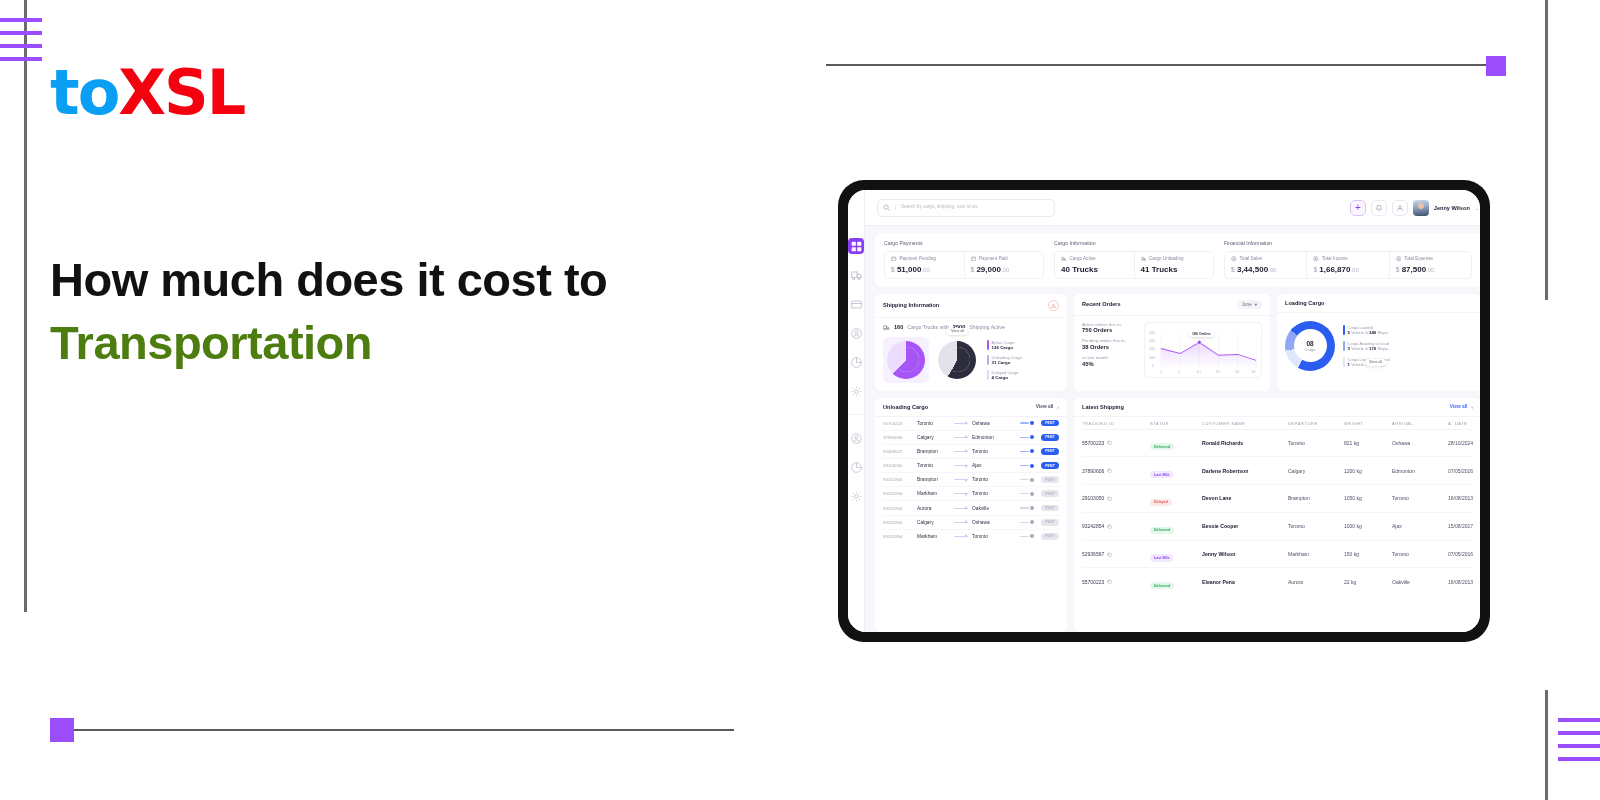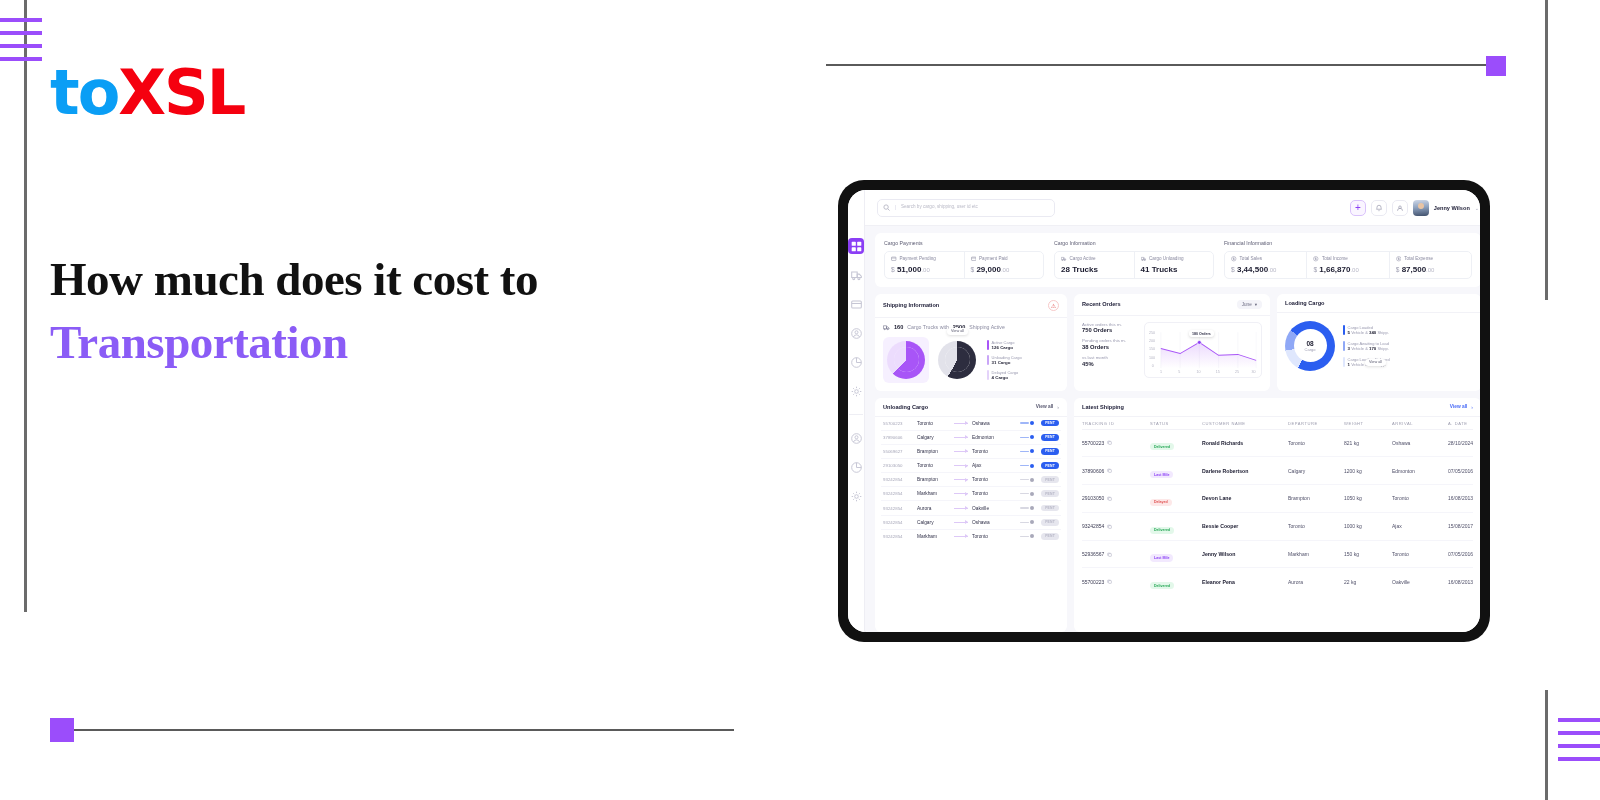--- a/index.html
+++ b/index.html
@@ -40,23 +40,23 @@
   #top-square { left: 1486px; top: 56px; width: 20px; height: 20px; }
 
   
   .logo { position: absolute; left: 50px; top: 62px; font-size: 62px; font-weight: bold;
           letter-spacing: -2px; line-height: 1; font-family: "DejaVu Sans", sans-serif; }
   .logo .blue { color: #0a9ef5; }
   .logo .red { color: #f5000f; }
 
   .headline { position: absolute; left: 50px; top: 248px; width: 730px; }
   .headline .l { font-size: 47px; font-weight: bold; line-height: 1.35; display: block;
-                 font-family: Liberation Serif, serif; letter-spacing: -0.5px; }
+                 font-family: Liberation Sans, sans-serif; letter-spacing: -0.5px; }
   .headline .dark { color: #111111; }
-  .headline .purple { color: #8b5cf6; }
+  .headline .purple { color: #4d7c0f; }
 
   
   .tablet { position: absolute; left: 838px; top: 180px; width: 652px; height: 462px;
             background: #111111; border-radius: 26px; padding: 10px; }
   .screen { width: 100%; height: 100%; background: #f7f7fb; border-radius: 18px;
             overflow: hidden; display: flex; }
 
   .sidebar { width: 26px; background: #ffffff; border-right: 1px solid #eeeef4;
              display: flex; flex-direction: column; align-items: center; padding-top: 48px; gap: 13px; }
   .sb-icon { width: 16px; height: 16px; display: flex; align-items: center; justify-content: center;
@@ -373,21 +373,21 @@
             <div class="sg-box">
               <div class="sg-label">
                     <svg viewBox="0 0 16 16" fill="none" stroke="currentColor" stroke-width="1.4">
                       <path d="M1 4h7v7H1z"></path>
                       <path d="M8 6.5h2.8L14 9.2V11H8z"></path>
                       <circle cx="4" cy="12" r="1.2"></circle>
                       <circle cx="11" cy="12" r="1.2"></circle>
                     </svg>
                     <span>Cargo Active</span>
                   </div>
-              <div class="sg-value"><span>28 Trucks</span></div>
+              <div class="sg-value"><span>40 Trucks</span></div>
             </div>
             <div class="sg-box">
               <div class="sg-label">
                     <svg viewBox="0 0 16 16" fill="none" stroke="currentColor" stroke-width="1.4">
                       <path d="M1 4h7v7H1z"></path>
                       <path d="M8 6.5h2.8L14 9.2V11H8z"></path>
                       <circle cx="4" cy="12" r="1.2"></circle>
                       <circle cx="11" cy="12" r="1.2"></circle>
                     </svg>
                     <span>Cargo Unloading</span>

